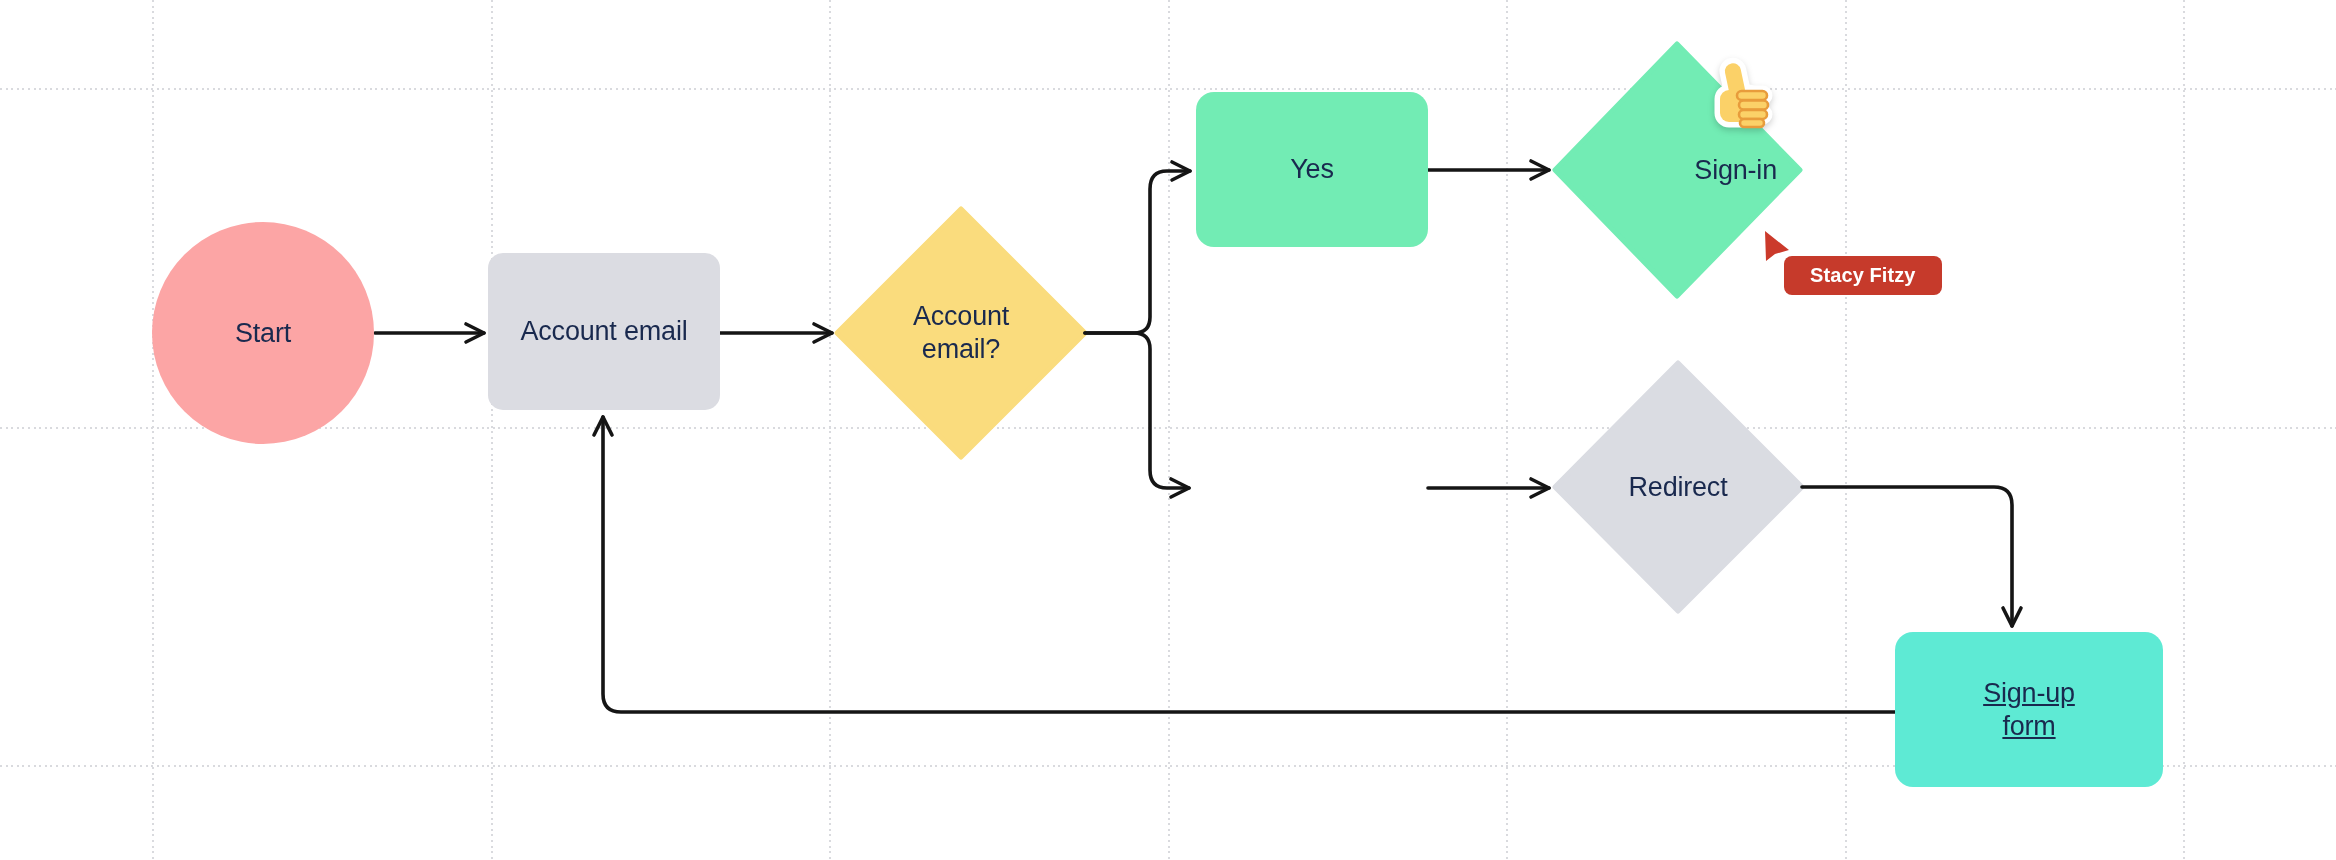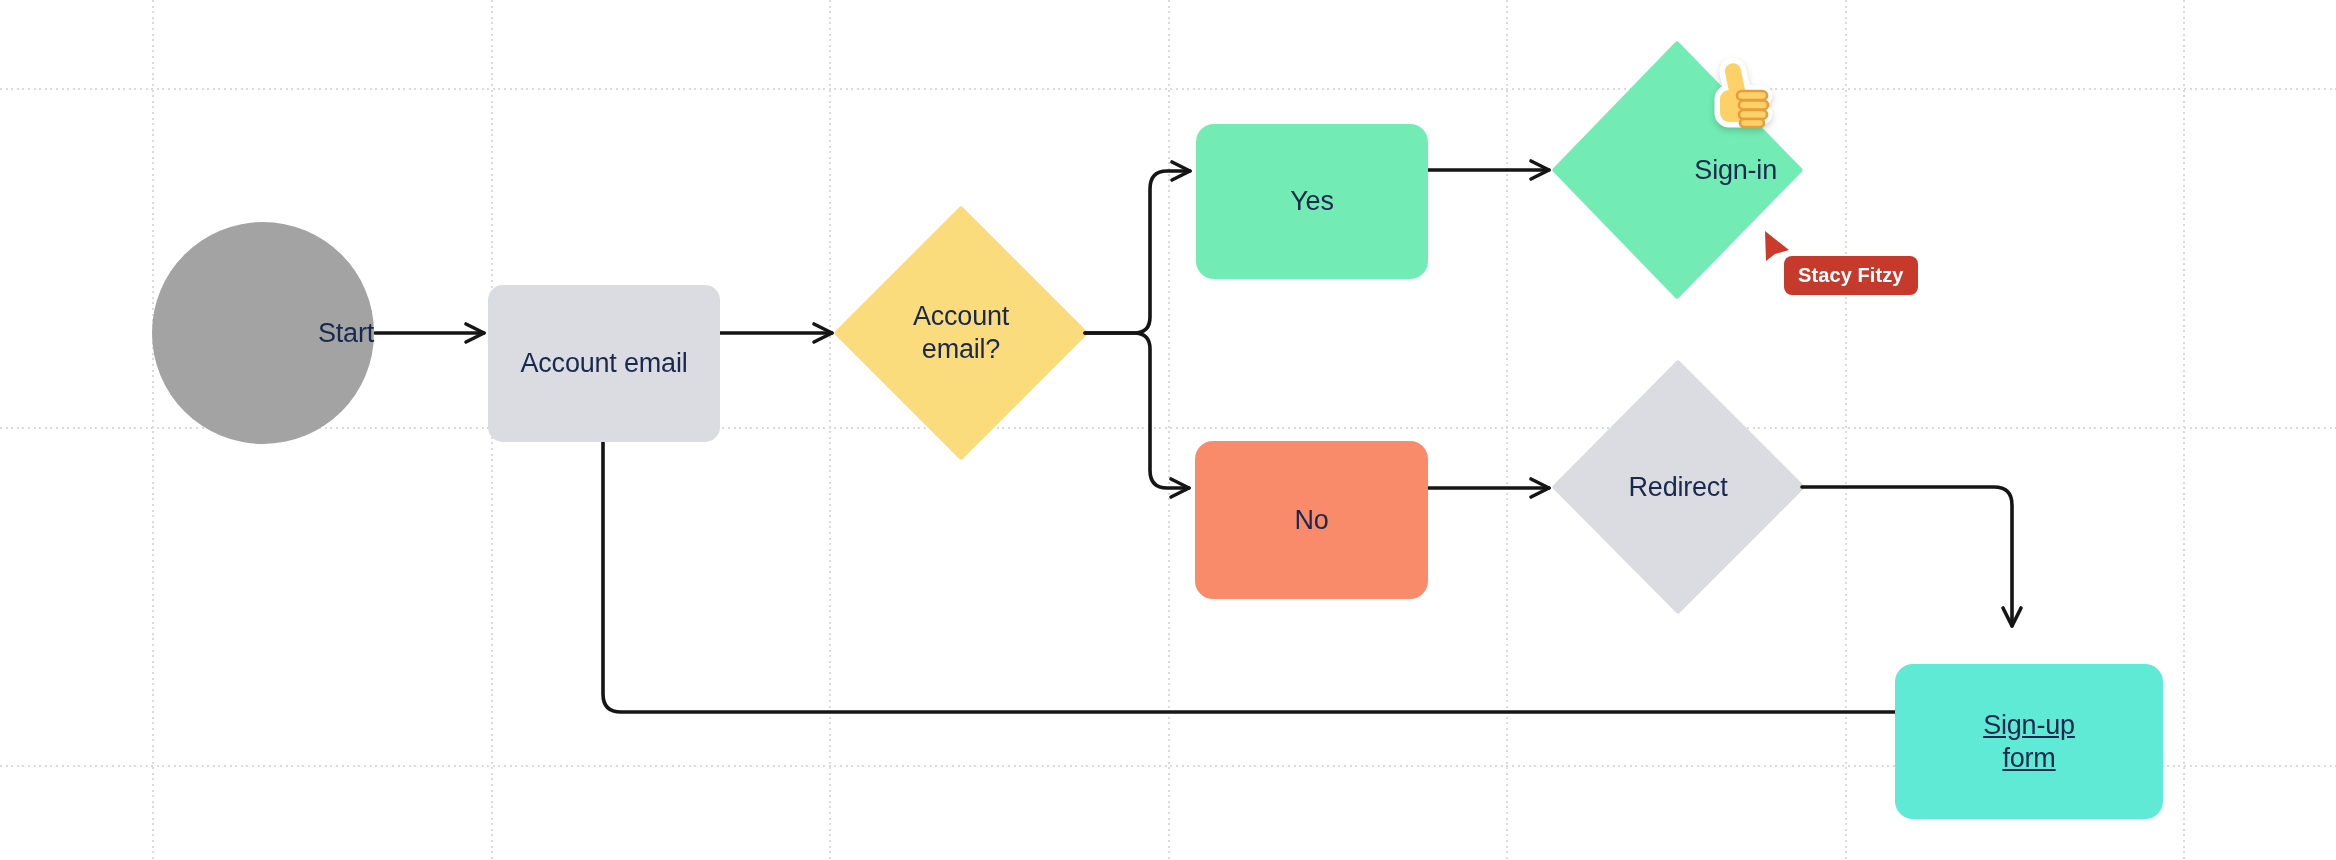--- a/index.html
+++ b/index.html
@@ -19,39 +19,39 @@
     left:0;height:2px;width:2336px;
     background:repeating-linear-gradient(to right,#D9DADE 0 2px,transparent 2px 5.6px);
   }
   
   .node{
     position:absolute;display:flex;align-items:center;justify-content:center;
     text-align:center;font-size:27px;font-weight:500;letter-spacing:-0.2px;
     line-height:1.22;color:#19294E;box-sizing:border-box;
   }
   .ellipse{border-radius:50%;}
-  .rect{border-radius:18px;margin-top:32px;}
-  #node-start       {left:152px;top:222px;width:222px;height:222px;background:#a3a3a3;justify-content:flex-end;}
+  .rect{border-radius:18px;}
+  #node-start       {left:152px;top:222px;width:222px;height:222px;background:#fca5a5;}
   #node-verify      {left:488px;top:253px;width:232px;height:157px;background:#DBDCE2;border-radius:15px;}
   #node-yes         {left:1196px;top:92px;width:232px;height:155px;background:#72ECB4;}
   #node-no          {left:1195px;top:409px;width:233px;height:158px;background:#F98B6B;}
   #node-signup      {left:1895px;top:632px;width:268px;height:155px;background:#5eead4;text-decoration:underline;}
   .diamond-label{position:absolute;background:transparent;}
   #label-account   {left:861px;top:273px;width:200px;height:120px;}
   #label-signin    {left:1577px;top:140px;width:200px;height:60px;justify-content:flex-end;}
   #label-redirect  {left:1578px;top:457px;width:200px;height:60px;}
   #label-account .wrap{max-width:135px;}
   #node-signup .wrap{max-width:115px;}
   
   #shapes{position:absolute;left:0;top:0;width:2336px;height:860px;}
   
   #name-badge{
     position:absolute;left:1784px;top:256px;
     background:#C63A2B;color:#FFFFFF;font-size:20px;font-weight:bold;
-    padding:8px 14px;border-radius:8px;white-space:nowrap;letter-spacing:0.1px;
+    padding:8px 26px;border-radius:8px;white-space:nowrap;letter-spacing:0.1px;
   }
   #sticker{position:absolute;left:1706px;top:50px;filter:drop-shadow(0 3px 3px rgba(0,0,0,0.18));}
   #cursor-svg{position:absolute;left:1756px;top:226px;}
 </style>
 </head>
 <body>
 
 <div id="canvas">
 
   <div>
@@ -92,23 +92,20 @@
 
   <div class="node ellipse" id="node-start">
     <span class="wrap">Start</span>
   </div>
   <div class="node rect" id="node-verify">
     <span class="wrap">Account email</span>
   </div>
   <div class="node rect" id="node-yes">
     <span class="wrap">Yes</span>
   </div>
-  <div class="node rect" id="node-no">
-    <span class="wrap">No</span>
-  </div>
   <div class="node rect" id="node-signup">
     <span class="wrap">Sign-up form</span>
   </div>
 
   <div class="node diamond-label" id="label-account">
     <span class="wrap">Account email?</span>
   </div>
   <div class="node diamond-label" id="label-signin">
     <span class="wrap">Sign-in</span>
   </div>

